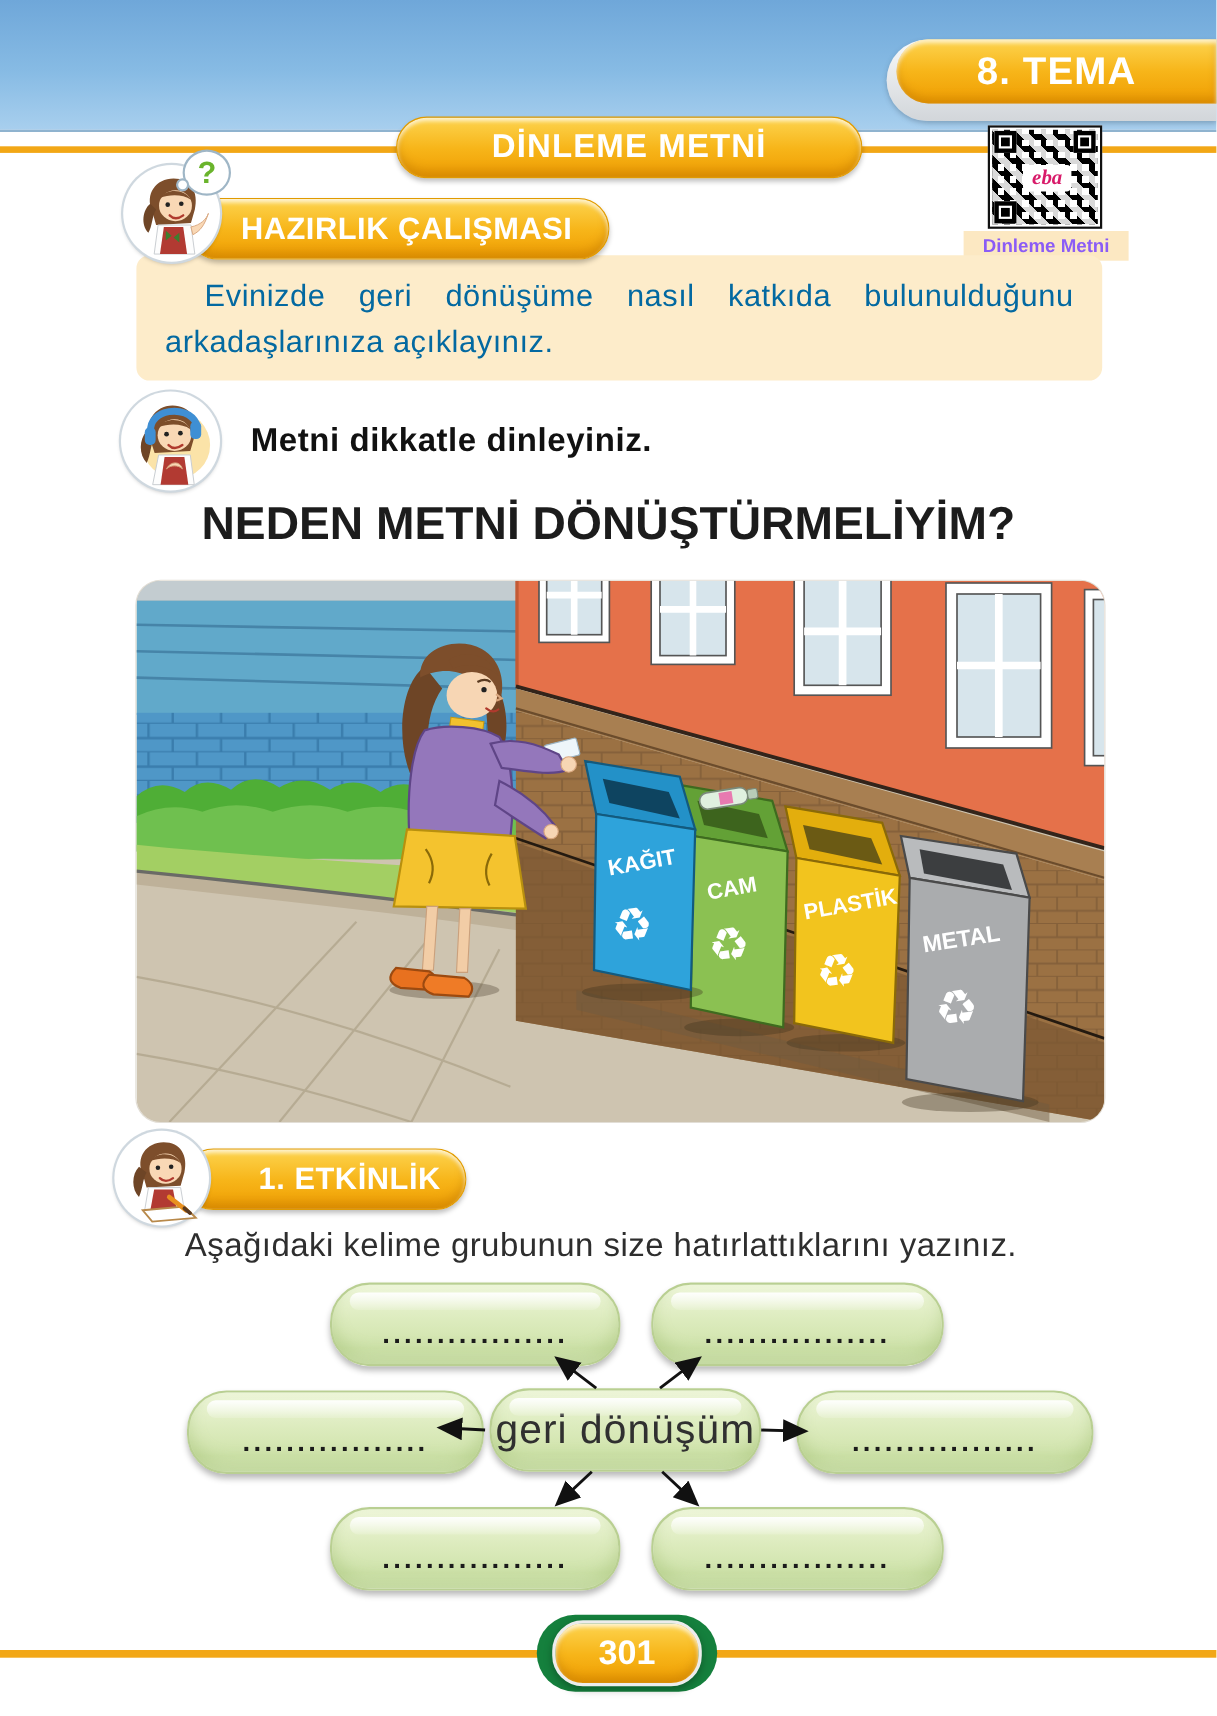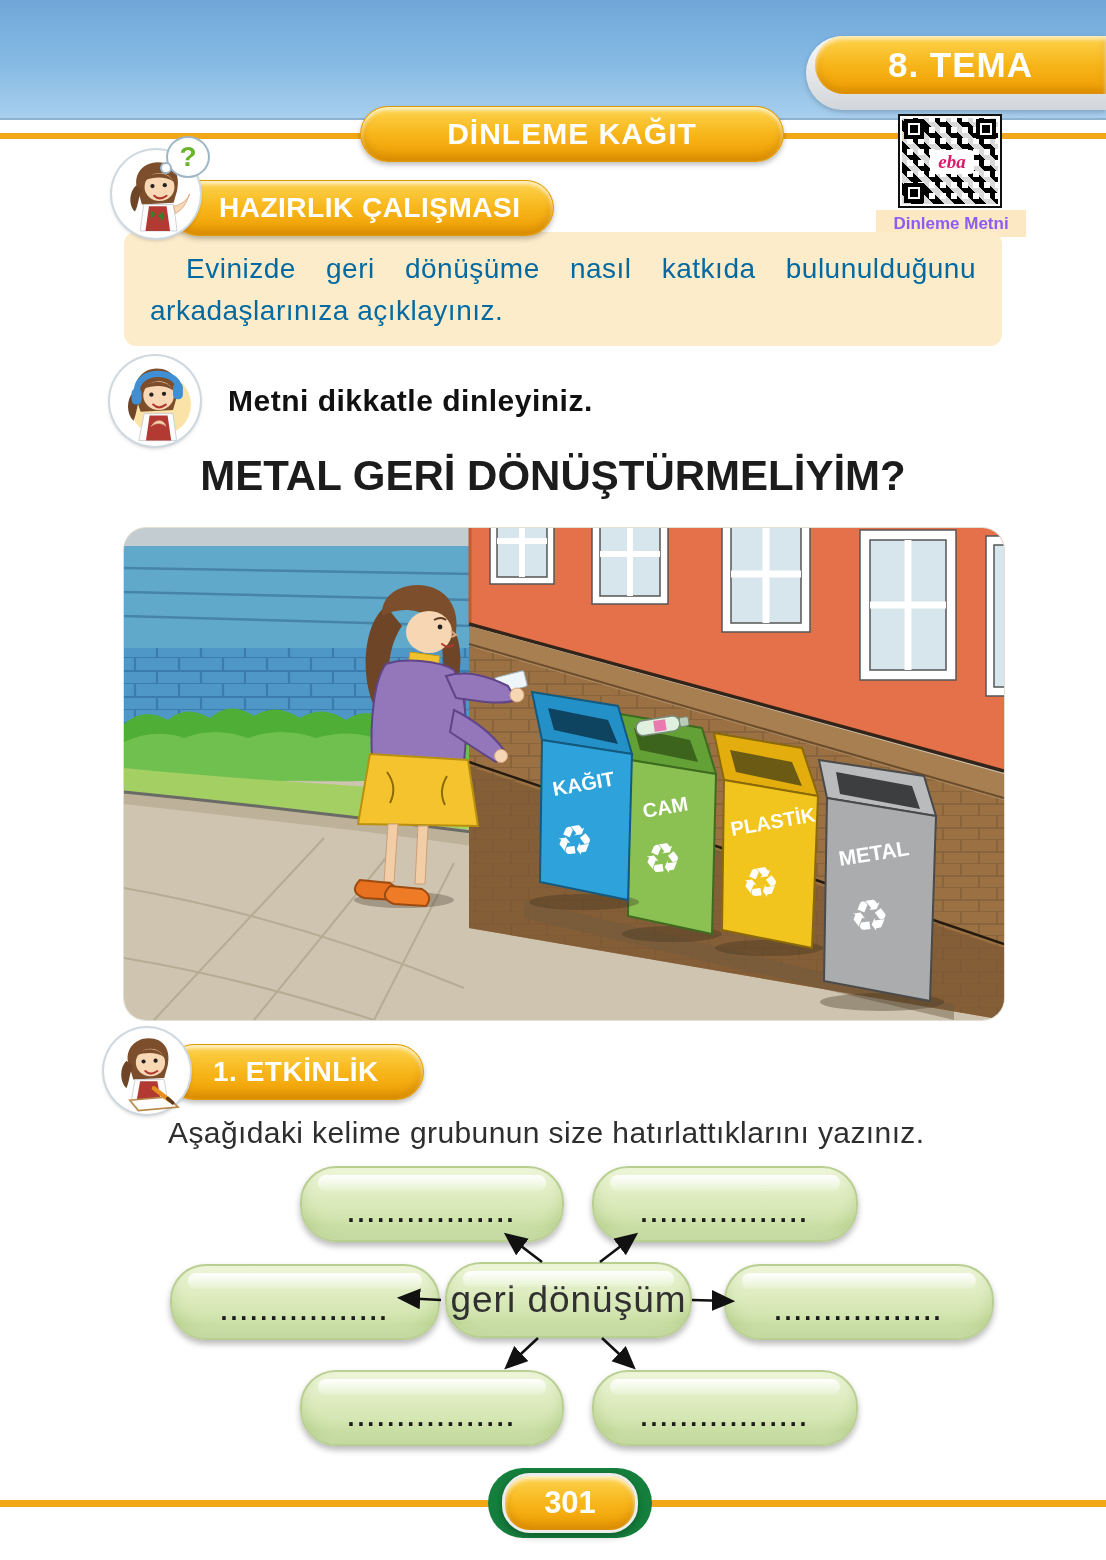--- a/index.html
+++ b/index.html
@@ -27,21 +27,21 @@
   .f1{left:4px;top:3px;} .f2{right:4px;top:3px;} .f3{left:4px;bottom:3px;}
   .qr-chip{position:absolute;left:30px;top:34px;width:44px;height:24px;background:#fff;border-radius:4px;display:flex;align-items:center;justify-content:center;color:#d81b6a;font-size:19px;font-weight:700;font-style:italic;font-family:"Liberation Serif",serif;}
   .qr-caption{left:876px;top:210px;width:150px;height:27px;background:#fce8c2;color:#8b5cf6;font-weight:700;font-size:17px;display:flex;align-items:center;justify-content:center;}
 
   
   .avatar{border-radius:50%;background:#fff;box-shadow:0 0 0 2px #cfd8df,0 2px 4px rgba(0,0,0,.25);overflow:visible;}
   .prep-avatar{left:112px;top:150px;width:88px;height:88px;z-index:5;}
   .listen-avatar{left:110px;top:356px;width:90px;height:90px;}
   .act-avatar{left:104px;top:1028px;width:86px;height:86px;z-index:5;}
   .prep-badge{left:170px;top:180px;width:384px;height:56px;border-radius:28px;padding-left:48px;font-size:28px;letter-spacing:.5px;z-index:4;box-sizing:border-box;}
-  .act-badge{left:166px;top:1044px;width:258px;height:56px;border-radius:28px;padding-left:46px;font-size:28px;letter-spacing:.5px;z-index:4;box-sizing:border-box;}
+  .act-badge{left:166px;top:1044px;width:258px;height:56px;border-radius:28px;padding-left:68px;font-size:28px;letter-spacing:.5px;z-index:4;box-sizing:border-box;}
   .bubble{position:absolute;left:54px;top:-14px;width:40px;height:38px;background:#fff;border:2px solid #9fb6c6;border-radius:50%;display:flex;align-items:center;justify-content:center;color:#6ab42c;font-size:28px;font-weight:700;}
   .bubble:after{content:"";position:absolute;left:-8px;bottom:2px;width:8px;height:8px;border-radius:50%;background:#fff;border:2px solid #9fb6c6;}
 
   .prep-box{left:124px;top:232px;width:878px;height:114px;background:#fdecca;border-radius:12px;z-index:1;}
   .prep-text{padding:16px 26px 0 26px;font-size:28px;font-weight:400;color:#0369a1;line-height:1.5;text-align:justify;text-indent:36px;letter-spacing:.5px;}
 
   .listen-text{left:228px;top:384px;font-size:30px;font-weight:700;color:#111;letter-spacing:.5px;}
   .main-title{left:0;top:452px;width:1106px;text-align:center;font-size:42px;font-weight:700;color:#1c1c1c;letter-spacing:0;}
 
   
@@ -72,21 +72,21 @@
 
 <div class="abs sky"></div>
 
 <div class="abs tema-wrap">
   <div class="tema-pill">
       <span>8. TEMA</span>
     </div>
 </div>
 
 <div class="abs top-rule"></div>
-<div class="abs gold-pill dinleme">DİNLEME KAĞIT</div>
+<div class="abs gold-pill dinleme">DİNLEME METNİ</div>
 
 <div class="abs qr">
   <div class="qr-noise"></div>
   <div class="finder f1"></div>
   <div class="finder f2"></div>
   <div class="finder f3"></div>
   <div class="qr-chip">eba</div>
 </div>
 <div class="abs qr-caption">Dinleme Metni</div>
 
@@ -125,21 +125,21 @@
     <path d="M30 40 C28 18 66 12 76 32" stroke="#3f8fd4" stroke-width="7" fill="none" stroke-linecap="round"></path>
     <rect x="24" y="36" width="11" height="18" rx="5" fill="#3f8fd4"></rect>
     <rect x="70" y="30" width="11" height="18" rx="5" fill="#3f8fd4"></rect>
     <path d="M38 64 L70 64 L74 94 L32 94 Z" fill="#fdfdfd" stroke="#c8ccd0"></path>
     <path d="M44 66 L64 66 L68 94 L40 94 Z" fill="#b23a32"></path>
     <path d="M46 78 C50 70 60 70 62 78 C58 74 50 74 46 78 Z" fill="#f9d8b5" stroke="#d9a77f"></path>
   </svg>
 </div>
 <div class="abs listen-text">Metni dikkatle dinleyiniz.</div>
 
-<div class="abs main-title">METAL GERİ DÖNÜŞTÜRMELİYİM?</div>
+<div class="abs main-title">NEDEN METNİ DÖNÜŞTÜRMELİYİM?</div>
 
 <div class="abs illus">
 <svg viewBox="0 0 880 492" width="880" height="492">
   <defs>
     <pattern id="pbBlue" width="44" height="26" patternUnits="userSpaceOnUse">
       <rect width="44" height="26" fill="#4f97c7"></rect>
       <path d="M0 13h44M0 26h44M11 0v13M33 13v13" stroke="#3a7dad" stroke-width="2.2" fill="none"></path>
     </pattern>
     <pattern id="pbBrown" width="36" height="24" patternUnits="userSpaceOnUse">
       <rect width="36" height="24" fill="#9b7143"></rect>

